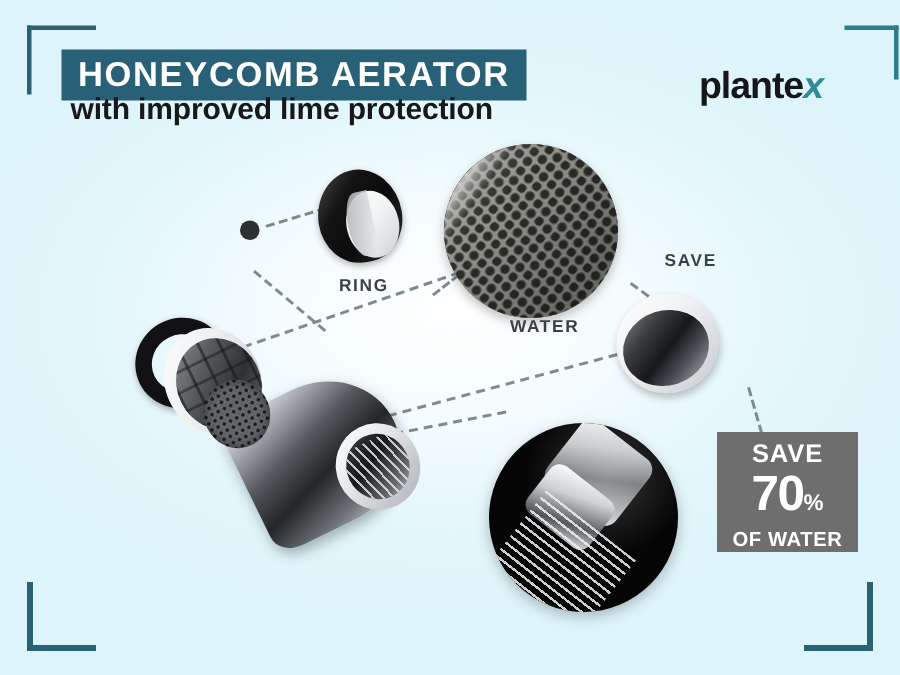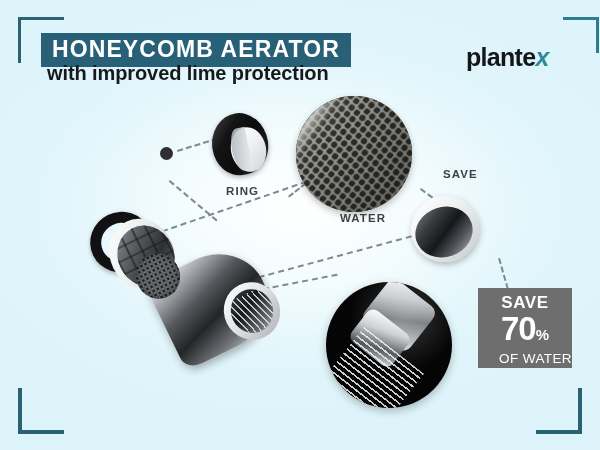--- a/index.html
+++ b/index.html
@@ -235,21 +235,21 @@
     position:absolute;left:478px;top:288px;width:94px;height:80px;
     background:#6e6e6e;
     color:#ffffff;
     text-align:center;
     box-sizing:border-box;
     padding-top:6px;
   }
   #save-badge .l1{font-size:17px;font-weight:bold;letter-spacing:.6px;line-height:18px;}
   #save-badge .l2{font-size:33px;font-weight:bold;line-height:33px;letter-spacing:-1px;}
   #save-badge .l2 em{font-size:15px;font-style:normal;font-weight:bold;letter-spacing:0;}
-  #save-badge .l3{font-size:13.5px;font-weight:normal;letter-spacing:.4px;line-height:16px;text-align:right;}
+  #save-badge .l3{font-size:13.5px;font-weight:bold;letter-spacing:.4px;line-height:16px;}
 </style>
 </head>
 <body>
 
 <div id="stage">
 
   <div class="bracket tl">
       <i class="v"></i>
       <i class="h"></i>
     </div>

